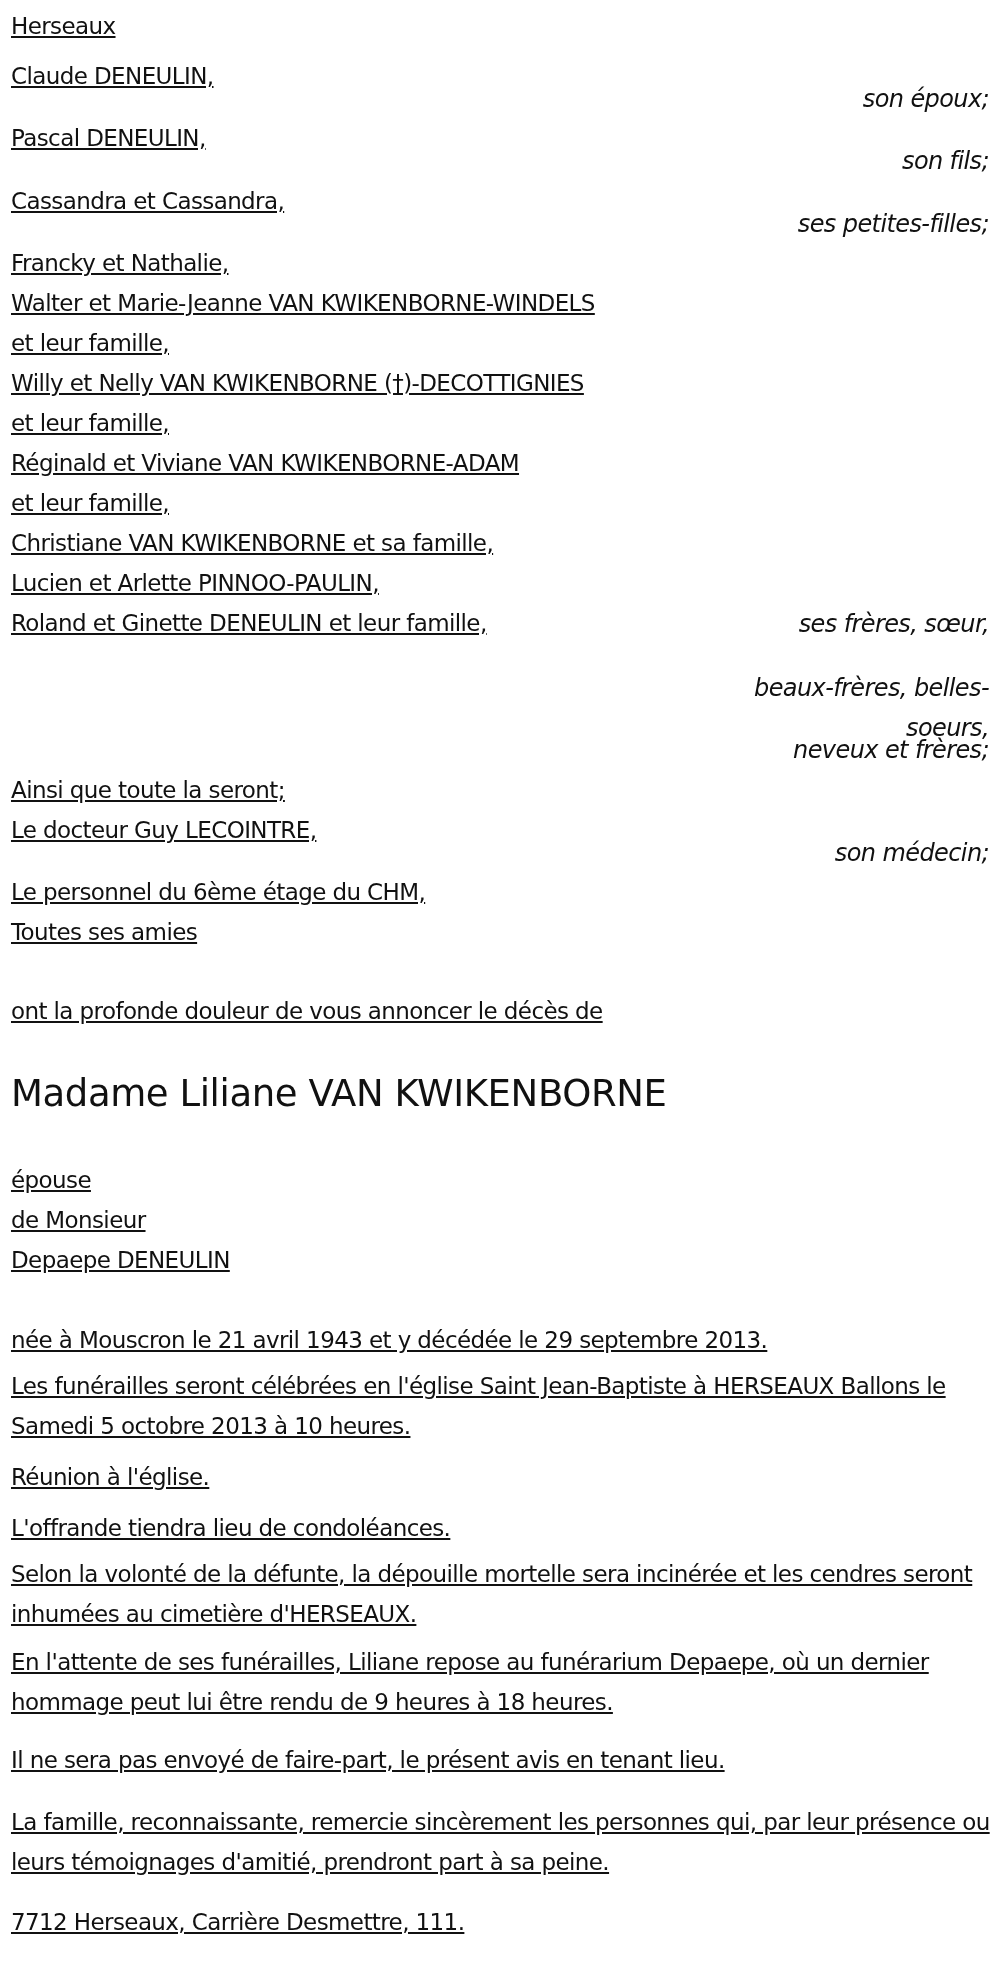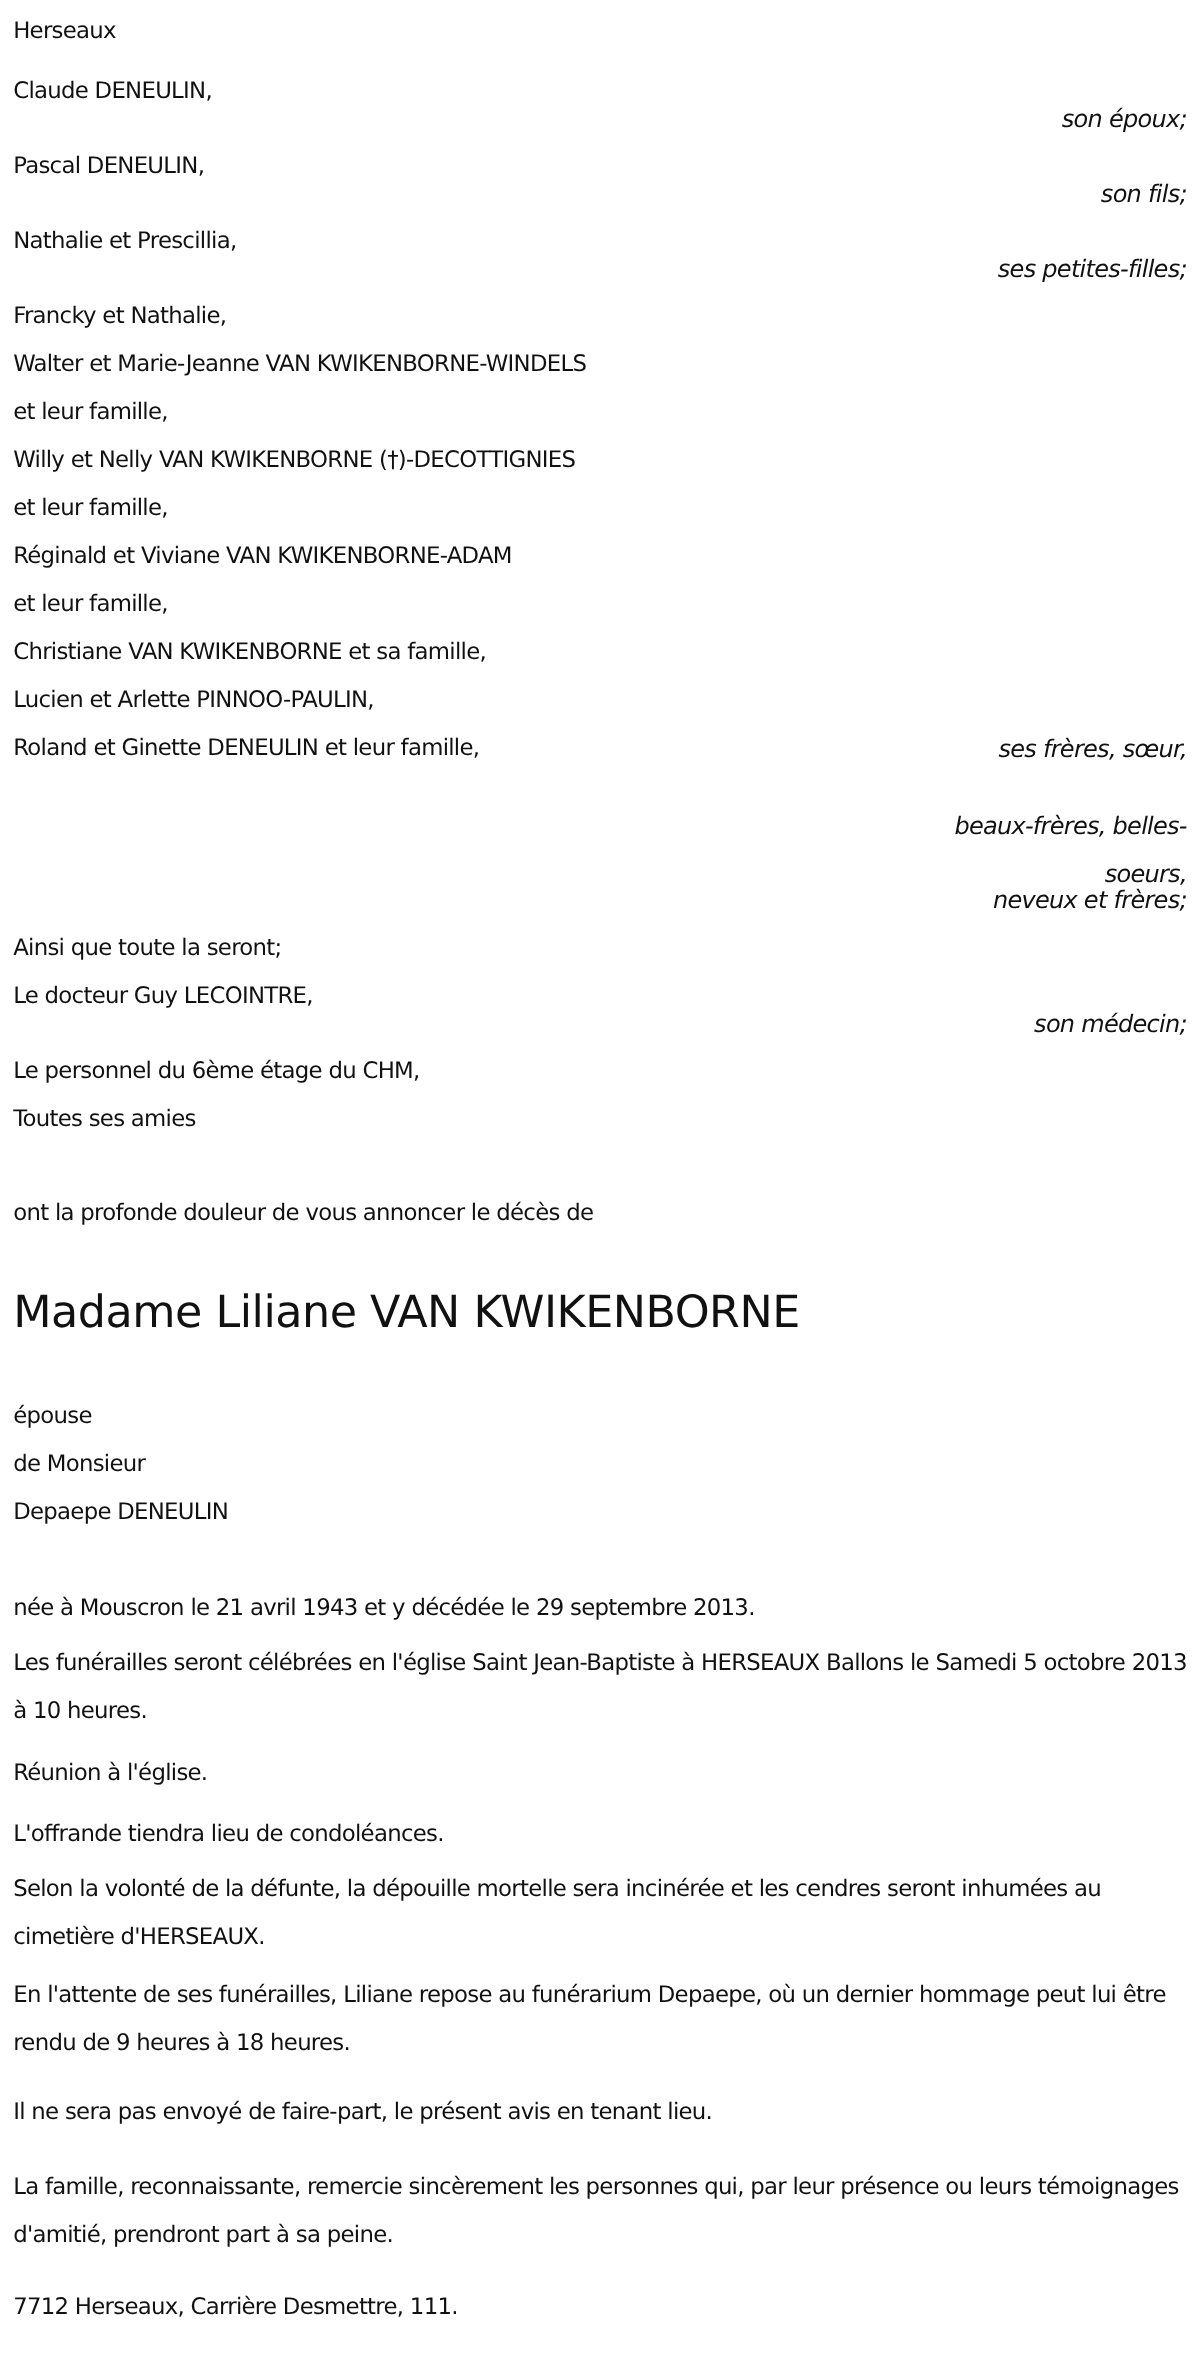--- a/index.html
+++ b/index.html
@@ -7,29 +7,30 @@
       width: 1000px;
       height: 1961px;
       position: relative;
       overflow: hidden;
       color: #111111;
       font-family: "DejaVu Sans", sans-serif;
     }
     .t {
       position: absolute;
       left: 11px;
-      font-size: 19px;
+      font-size: 23px;
       line-height: 30px;
       white-space: nowrap;
       letter-spacing: -0.6px;
+      text-decoration: underline;
     }
     .r {
       position: absolute;
       right: 11px;
-      font-size: 20px;
+      font-size: 24px;
       line-height: 30px;
       font-style: italic;
       white-space: nowrap;
       text-align: left;
       letter-spacing: -0.6px;
     }
     .h {
       position: absolute;
       left: 11px;
       font-size: 37px;
@@ -44,21 +45,21 @@
 <body>
 
 <div class="t" style="top:11px">Herseaux</div>
 
 <div class="t" style="top:61px">Claude DENEULIN,</div>
 <div class="r" style="top:84px">son époux;</div>
 
 <div class="t" style="top:123px">Pascal DENEULIN,</div>
 <div class="r" style="top:146px">son fils;</div>
 
-<div class="t" style="top:186px">Nathalie et Prescillia,</div>
+<div class="t" style="top:186px">Cassandra et Cassandra,</div>
 <div class="r" style="top:209px">ses petites-filles;</div>
 
 <div class="t" style="top:248px">Francky et Nathalie,</div>
 <div class="t" style="top:288px">Walter et Marie-Jeanne VAN KWIKENBORNE-WINDELS</div>
 <div class="t" style="top:328px">et leur famille,</div>
 <div class="t" style="top:368px">Willy et Nelly VAN KWIKENBORNE (†)-DECOTTIGNIES</div>
 <div class="t" style="top:408px">et leur famille,</div>
 <div class="t" style="top:448px">Réginald et Viviane VAN KWIKENBORNE-ADAM</div>
 <div class="t" style="top:488px">et leur famille,</div>
 <div class="t" style="top:528px">Christiane VAN KWIKENBORNE et sa famille,</div>

